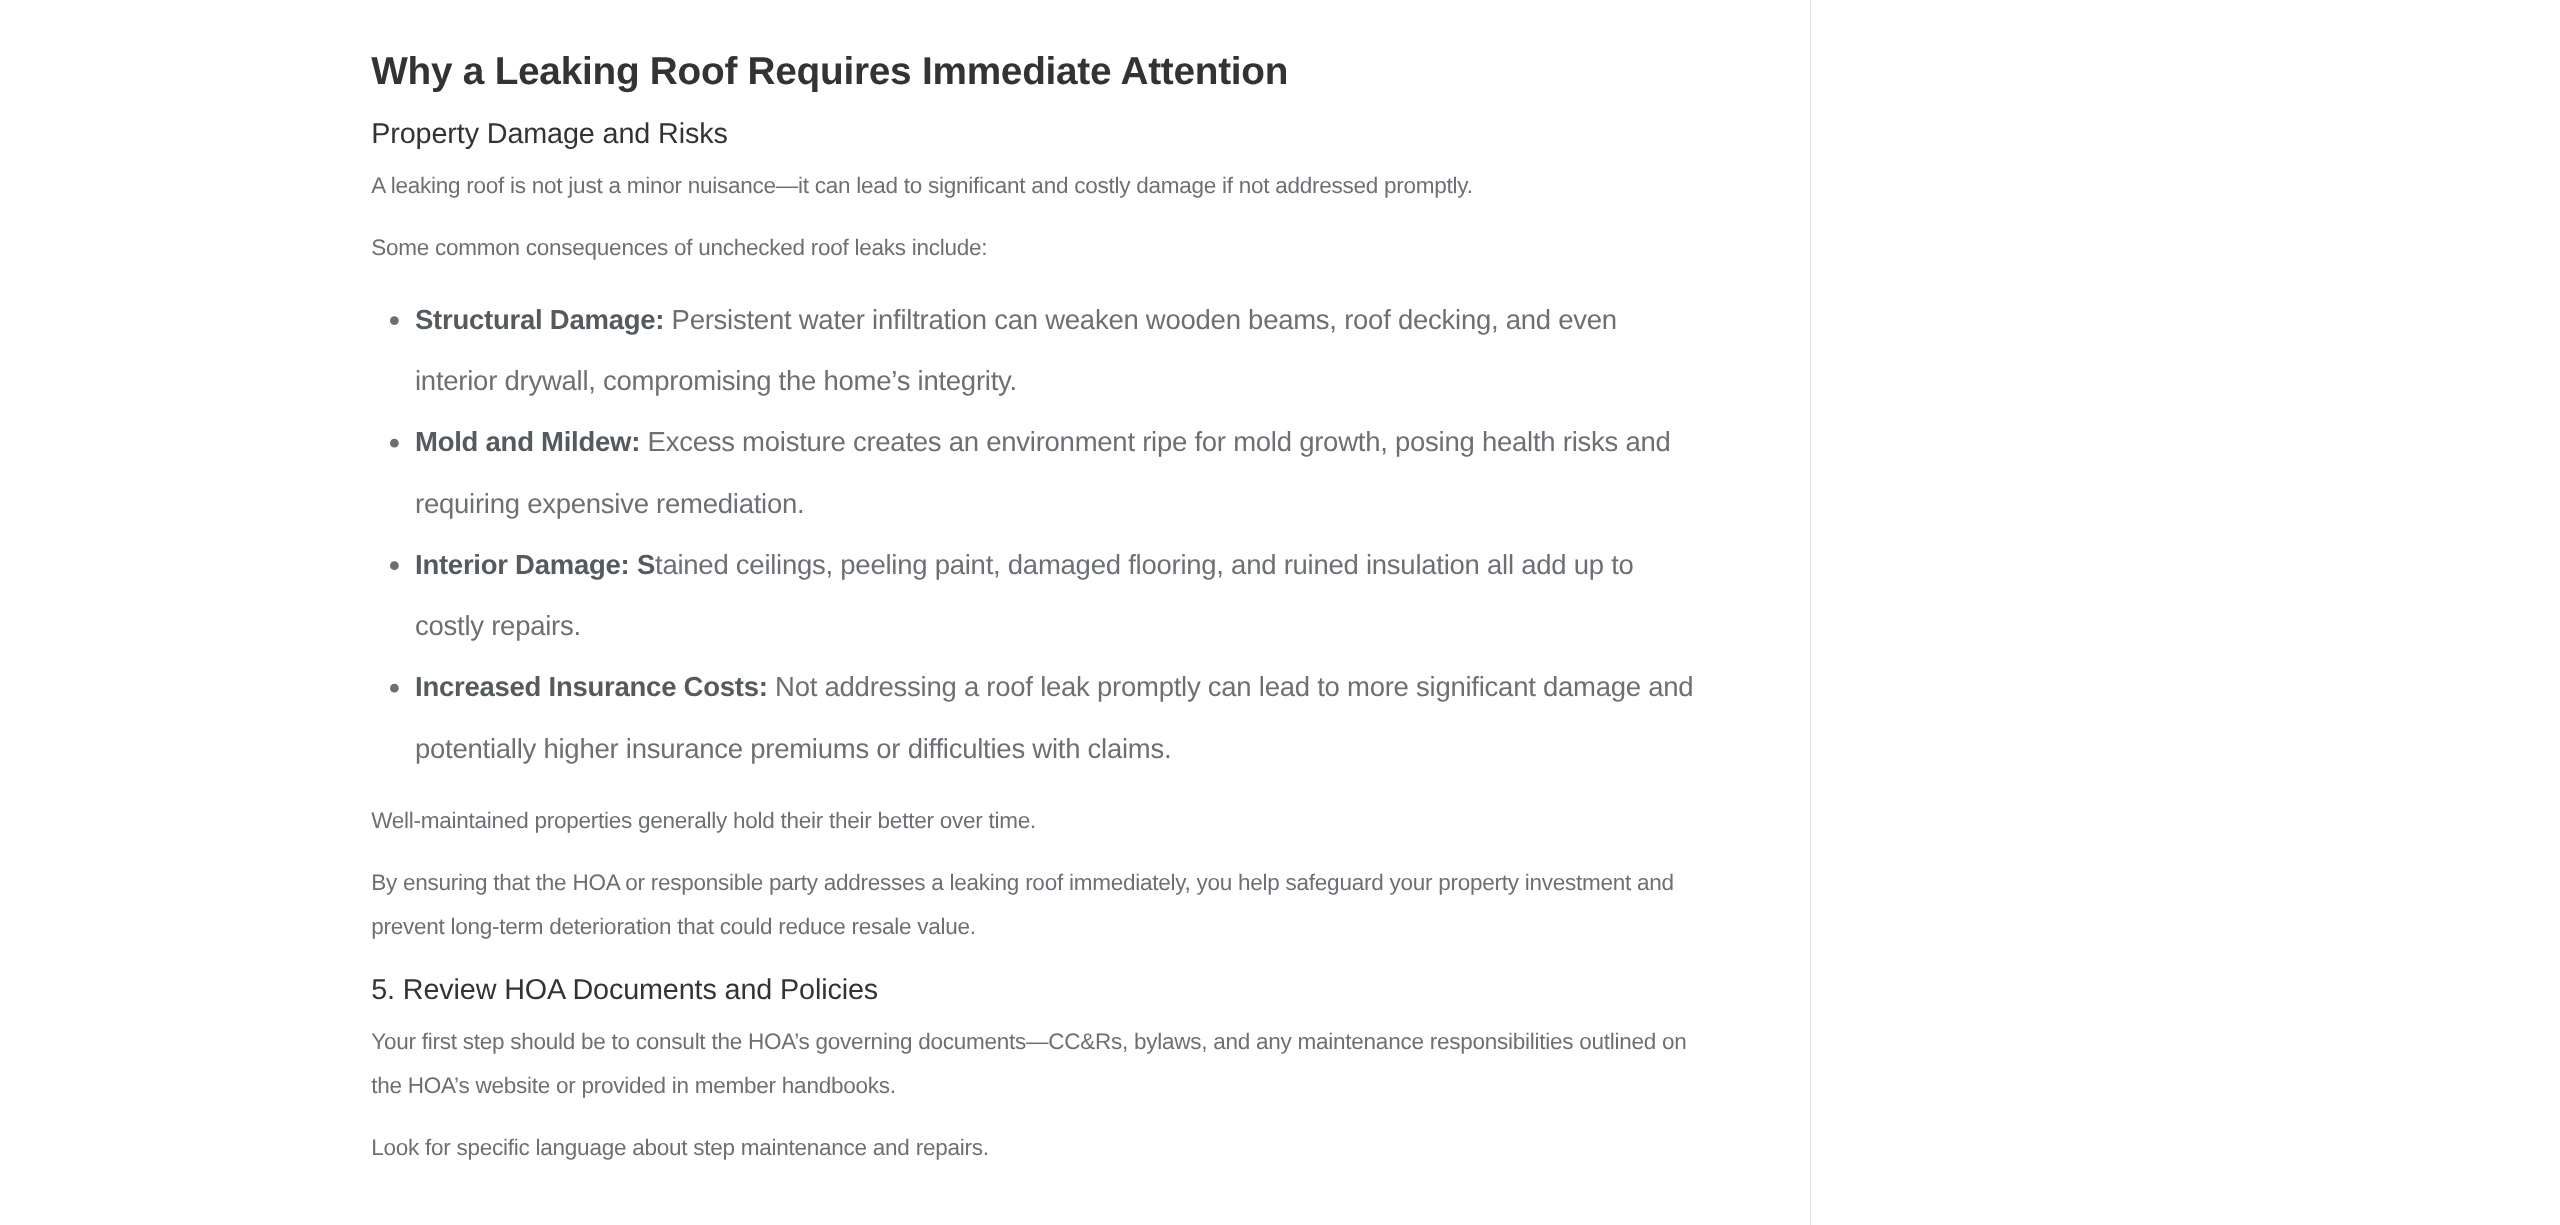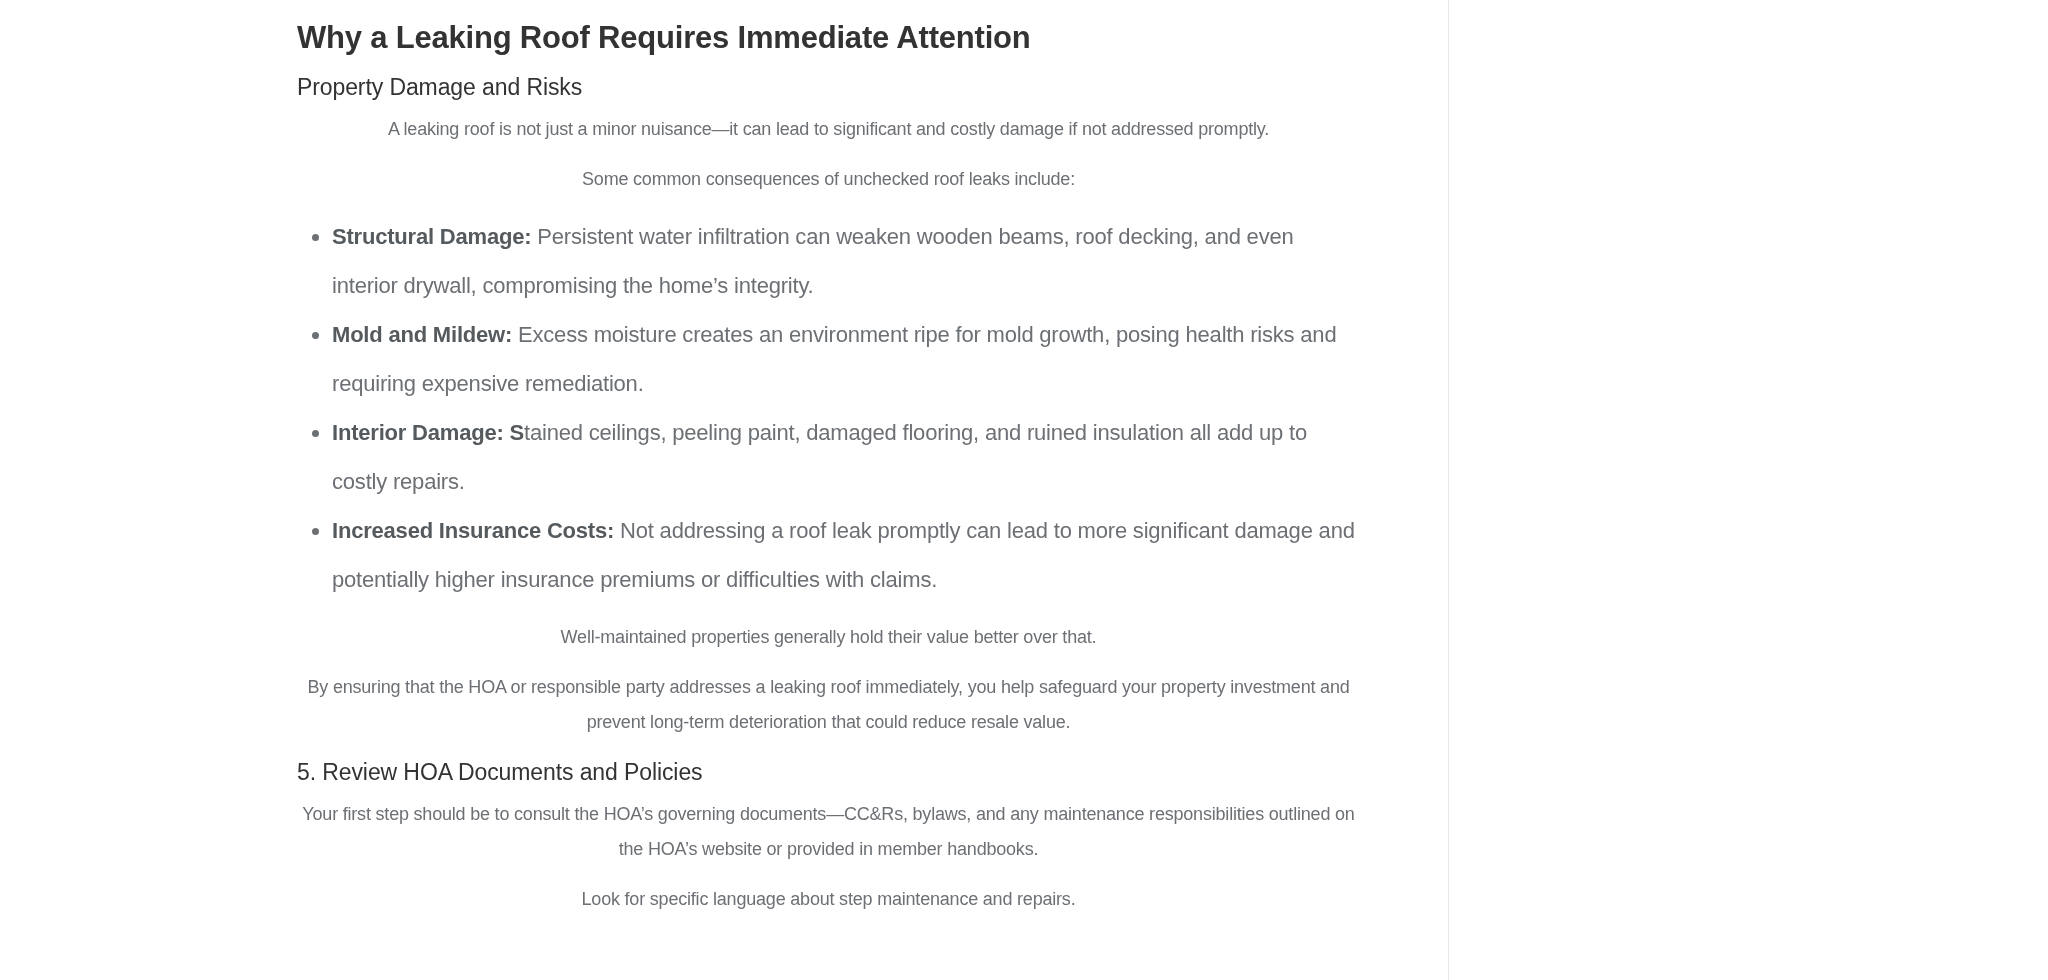--- a/index.html
+++ b/index.html
@@ -21,33 +21,32 @@
   .content{
     position:absolute;left:297px;top:0;width:1063px;
   }
   .content h2{
     margin:52px 0 0;
     font-size:31px;line-height:36px;font-weight:700;
     color:var(--heading);
     max-width:930px;
     letter-spacing:-0.2px;
   }
-  .content h2.first{margin-top:20px;}
+  .content h2.first{margin-top:39px;}
   .content h3{
     margin:14px 0 8px;
     font-size:23px;line-height:34px;font-weight:400;
     color:var(--heading);
     letter-spacing:-0.1px;
   }
   .content p{
     margin:0 0 15px;
     font-size:18px;line-height:35px;
     color:var(--body);
     letter-spacing:-0.2px;
-    text-align:center;
   }
   .content ul{
     margin:6px 0 16px;
     padding:0 0 0 35px;
     font-size:22px;line-height:49px;
     color:var(--body);
     letter-spacing:-0.2px;
     list-style:disc outside;
   }
   .content li{padding:0;margin:0;}
@@ -80,21 +79,21 @@
     <p>Some common consequences of unchecked roof leaks include:</p>
 
     <ul>
       <li><strong>Structural Damage:</strong><span> Persistent water infiltration can weaken wooden beams, roof decking, and even interior drywall, compromising the home’s integrity.</span></li>
       <li><strong>Mold and Mildew:</strong><span> Excess moisture creates an environment ripe for mold growth, posing health risks and requiring expensive remediation.</span></li>
       <li><strong>Interior Damage: S</strong><span>tained ceilings, peeling paint, damaged flooring, and ruined insulation all add up to costly repairs.</span></li>
       <li><strong>Increased Insurance Costs:</strong><span> Not addressing a roof leak promptly can lead to more significant damage and potentially higher insurance premiums or difficulties with claims.</span></li>
     </ul>
 
 
-    <p>Well-maintained properties generally hold their value better over that.</p>
+    <p>Well-maintained properties generally hold their their better over time.</p>
 
     <p>By ensuring that the HOA or responsible party addresses a leaking roof immediately, you help safeguard your property investment and prevent long-term deterioration that could reduce resale value.</p>
 
 
     <h3>5. Review HOA Documents and Policies</h3>
 
     <p>Your first step should be to consult the HOA’s governing documents—CC&amp;Rs, bylaws, and any maintenance responsibilities outlined on the HOA’s website or provided in member handbooks.</p>
 
     <p>Look for specific language about step maintenance and repairs.</p>
 

